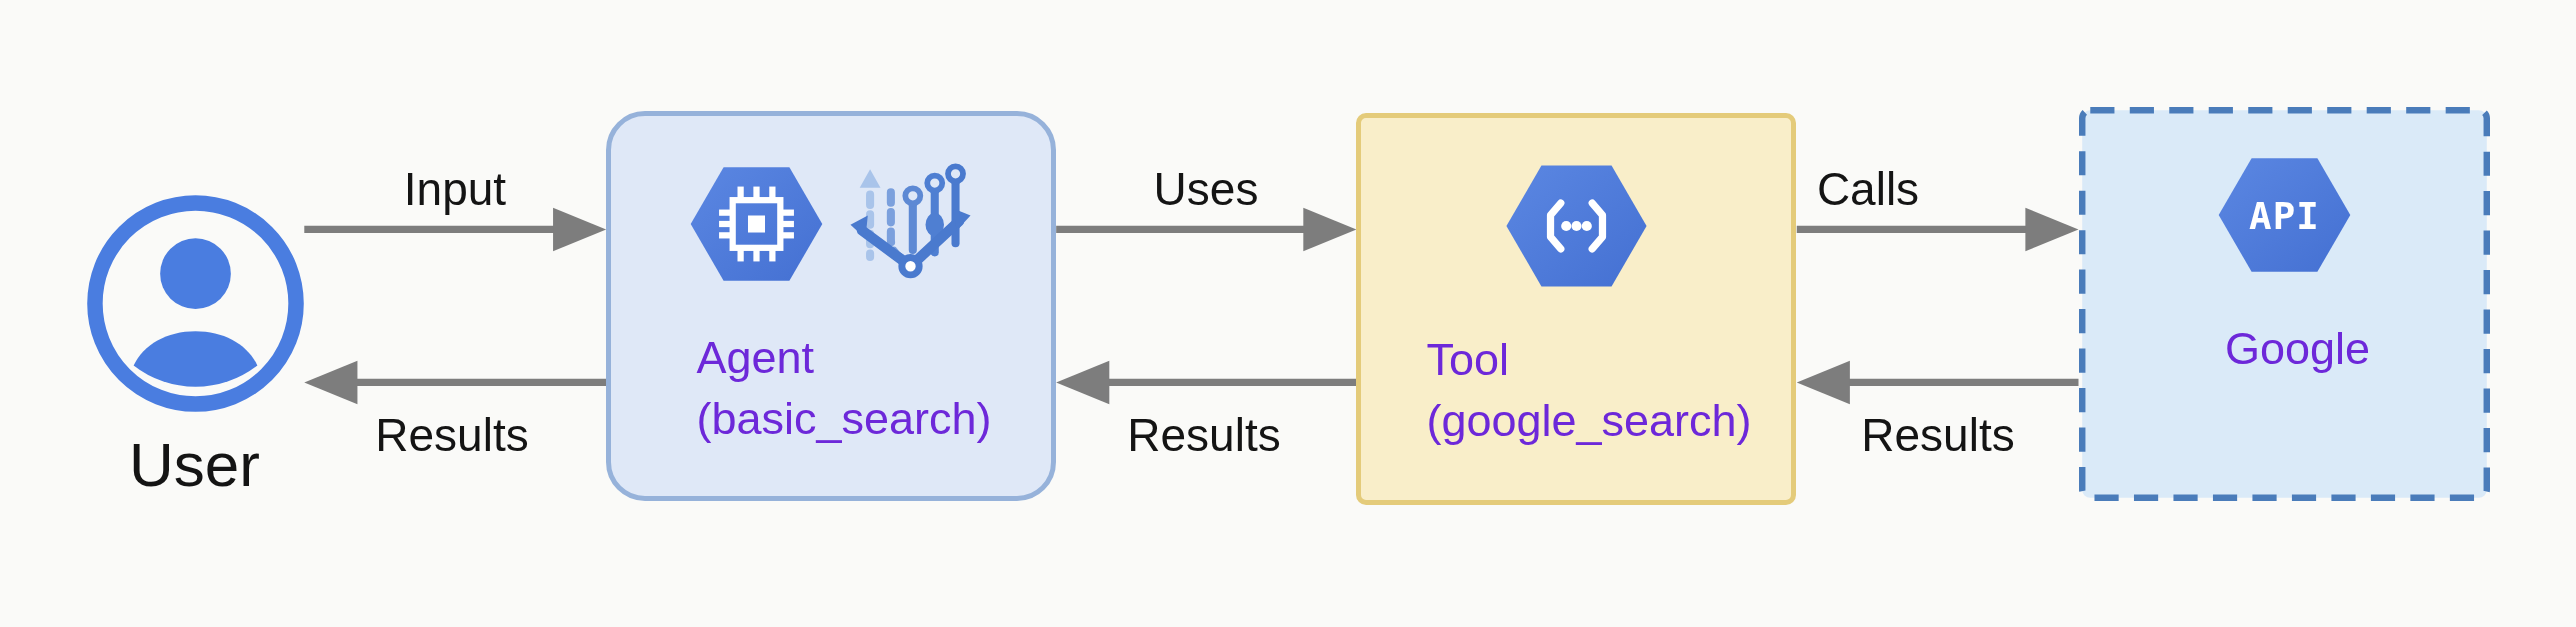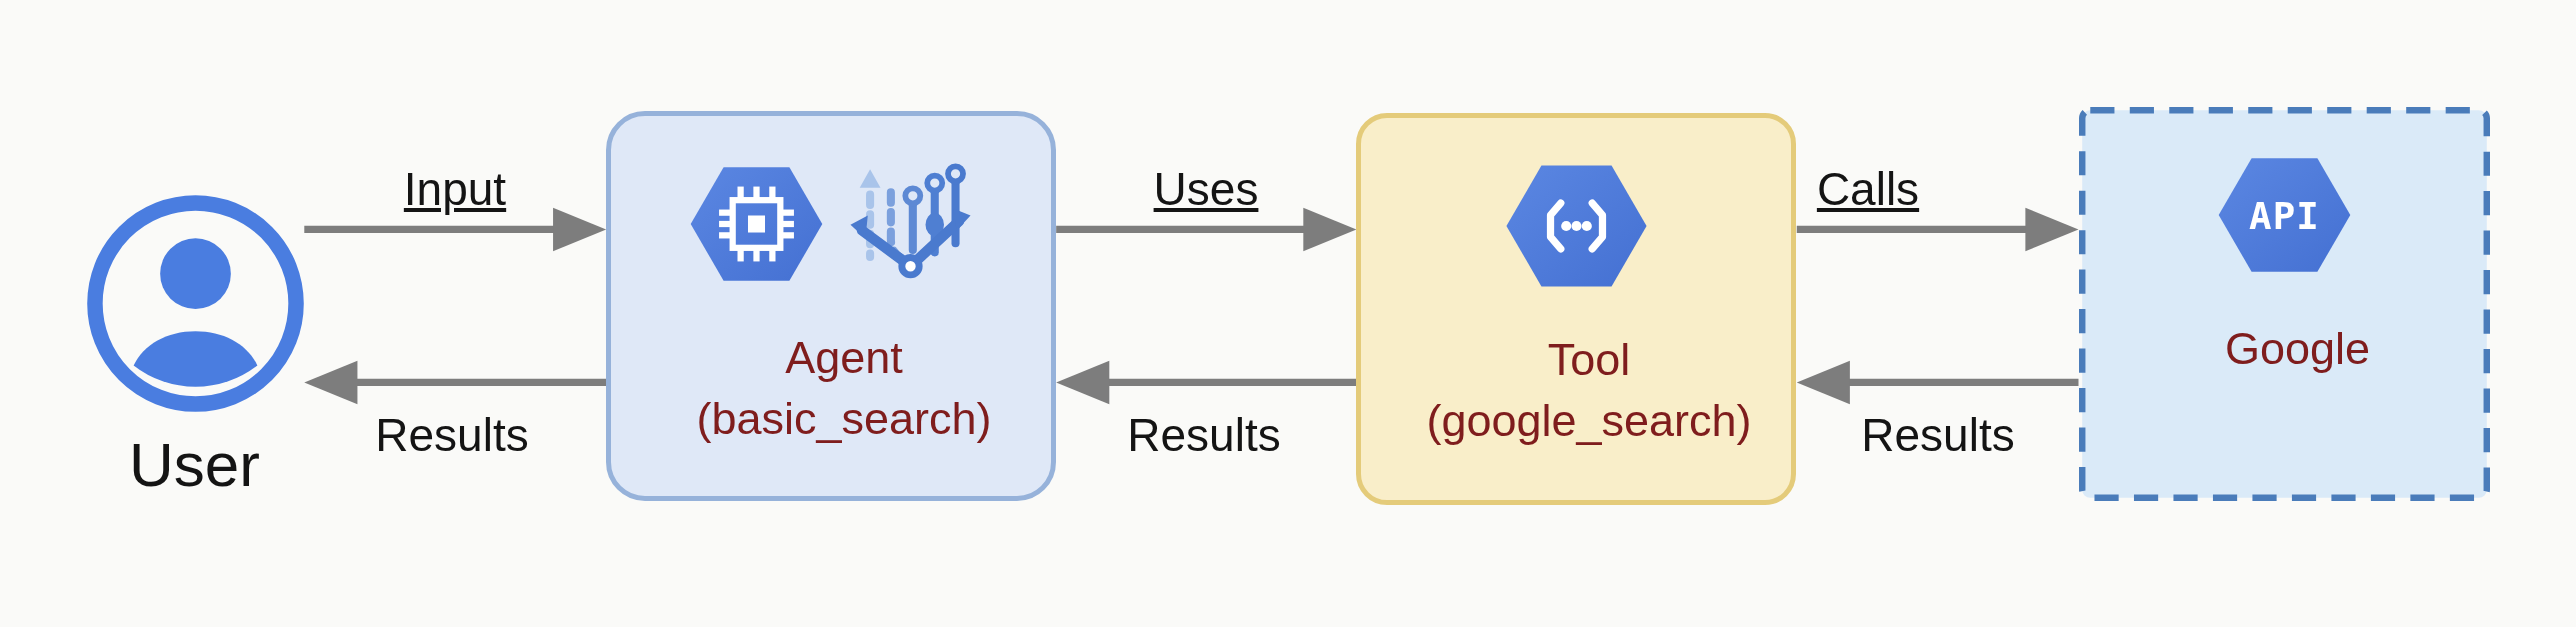--- a/index.html
+++ b/index.html
@@ -23,44 +23,44 @@
     position: absolute; box-sizing: border-box;
     display: flex; flex-direction: column; align-items: center;
     padding-top: 43px;
   }
   .box-agent {
     left: 606px; top: 111px; width: 450px; height: 390px;
     background: #dfe8f7; border: 5.6px solid #96b2da; border-radius: 39px;
   }
   .box-tool {
     left: 1356px; top: 113px; width: 440px; height: 392px;
-    background: #f9eec9; border: 5.6px solid #e4cb7a; border-radius: 31px;
+    background: #f9eec9; border: 5.6px solid #e4cb7a; border-radius: 10px;
   }
   .box-api {
     left: 2079px; top: 107px; width: 411px; height: 394px;
     background: transparent; border: none; border-radius: 11.3px;
   }
   .box-api .dashed-frame {
     position: absolute; left: 0; top: 0; width: 100%; height: 100%; z-index: 0;
   }
   .box-content { position: relative; z-index: 1; display: flex; flex-direction: column; align-items: center; }
 
   .icon-row { display: flex; align-items: center; gap: 22.5px; height: 129px; }
   .box-title {
-    margin-top: 39px; text-align: center;
-    font-size: 45px; line-height: 61px; color: #7f1d1d; white-space: nowrap; margin-left: 26px;
+    margin-top: 39px; text-align: left;
+    font-size: 45px; line-height: 61px; color: #6d28d9; white-space: nowrap; margin-left: 26px;
   }
 
   
   .edges { position: absolute; left: 0; top: 0; width: 2576px; height: 628px; }
   .edge-label {
     position: absolute; width: 322px; text-align: center;
     font-size: 46px; line-height: 52px; color: #141414; white-space: nowrap;
   }
-  .lbl-top { top: 163px; text-decoration: underline; }
+  .lbl-top { top: 163px; }
   .lbl-bottom { top: 409px; }
   .lbl-input    { left: 294px; }
   .lbl-uses     { left: 1045px; }
   .lbl-calls    { left: 1707px; }
   .lbl-response { left: 291px; }
   .lbl-results1 { left: 1043px; }
   .lbl-results2 { left: 1777px; }
 </style>
 </head>
 <body>

